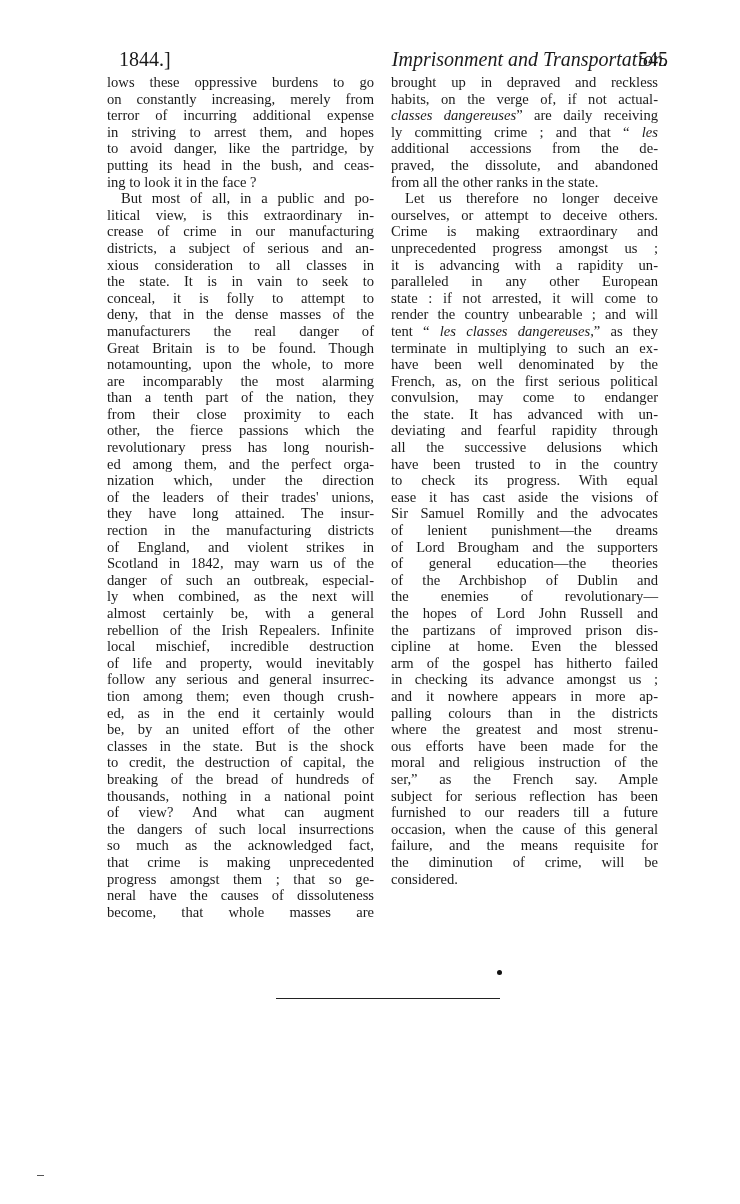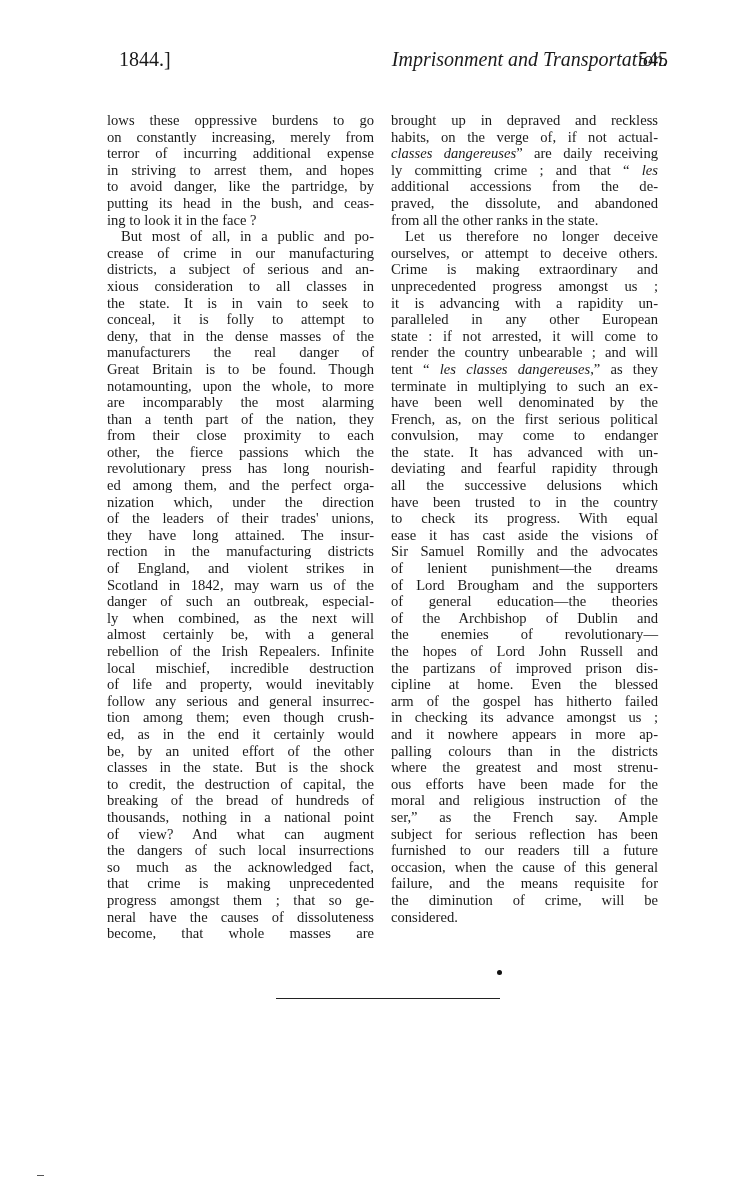--- a/index.html
+++ b/index.html
@@ -4,21 +4,21 @@
 <style>
   html, body { margin: 0; padding: 0; background: #ffffff; }
   body { width: 740px; height: 1204px; position: relative; overflow: hidden;
          font-family: "Liberation Serif", "DejaVu Serif", serif; color: #1a1a1a; }
   .header { position: absolute; top: 49px; left: 107px; width: 549px; height: 20px;
             font-size: 20px; line-height: 20px; margin-left: 12px; }
   .header .year { position: absolute; left: 0; top: 0; }
   .header .title { position: absolute; left: 0; right: 0; text-align: right; font-style: italic; top: 0; padding-left: 10px; }
   .header .page { position: absolute; right: 0; top: 0; }
   .col { position: absolute; top: 74px; width: 267px; font-size: 14.6px; line-height: 16.6px;
-         text-align: justify; margin-top: 38px; }
+         text-align: justify; }
   .col.left { left: 107px; }
   .col.right { left: 391px; }
   .line { display: block; white-space: nowrap; text-align: justify; text-align-last: justify; height: 16.6px; overflow: visible; }
   .line.last { text-align-last: left; }
   .line.indent { padding-left: 14px; }
   .rule { position: absolute; left: 276px; top: 998px; width: 224px; height: 1px; background: #222; }
   .dot { position: absolute; left: 497px; top: 970px; width: 5px; height: 5px; border-radius: 50%; background: #111; }
   .speck { position: absolute; left: 37px; top: 1175px; width: 7px; height: 1px; background: #555; }
   i { font-style: italic; }
 </style>
@@ -33,20 +33,21 @@
 
 <div class="col left" id="col-left">
     <span class="line">lows these oppressive burdens to go</span>
     <span class="line">on constantly increasing, merely from</span>
     <span class="line">terror of incurring additional expense</span>
     <span class="line">in striving to arrest them, and hopes</span>
     <span class="line">to avoid danger, like the partridge, by</span>
     <span class="line">putting its head in the bush, and ceas-</span>
     <span class="line last">ing to look it in the face ?</span>
     <span class="line indent">But most of all, in a public and po-</span>
+    <span class="line">litical view, is this extraordinary in-</span>
     <span class="line">crease of crime in our manufacturing</span>
     <span class="line">districts, a subject of serious and an-</span>
     <span class="line">xious consideration to all classes in</span>
     <span class="line">the state.  It is in vain to seek to</span>
     <span class="line">conceal, it is folly to attempt to</span>
     <span class="line">deny, that in the dense masses of the</span>
     <span class="line">manufacturers the real danger of</span>
     <span class="line">Great Britain is to be found.  Though</span>
     <span class="line">notamounting, upon the whole, to more</span>
     <span class="line">are incomparably the most alarming</span>

